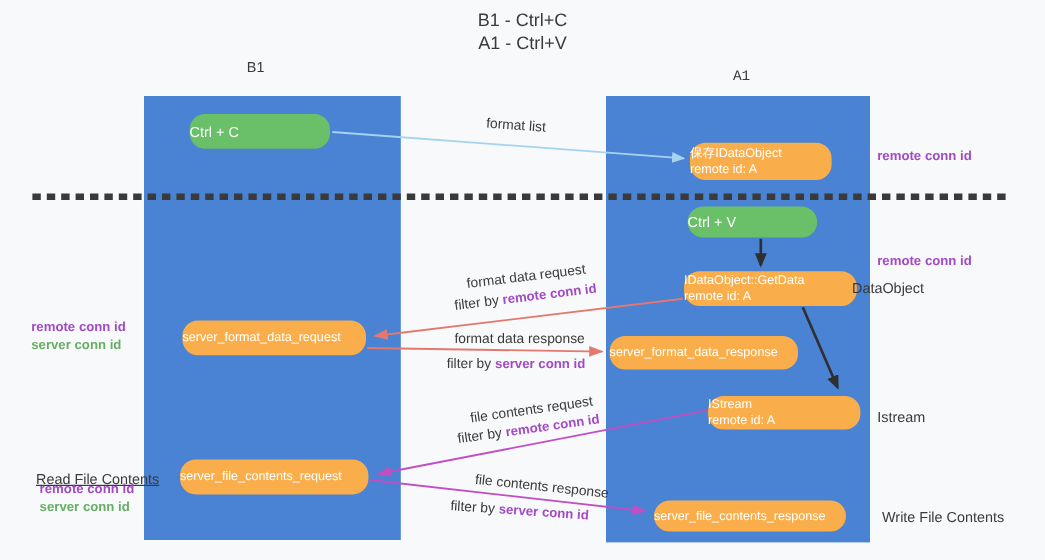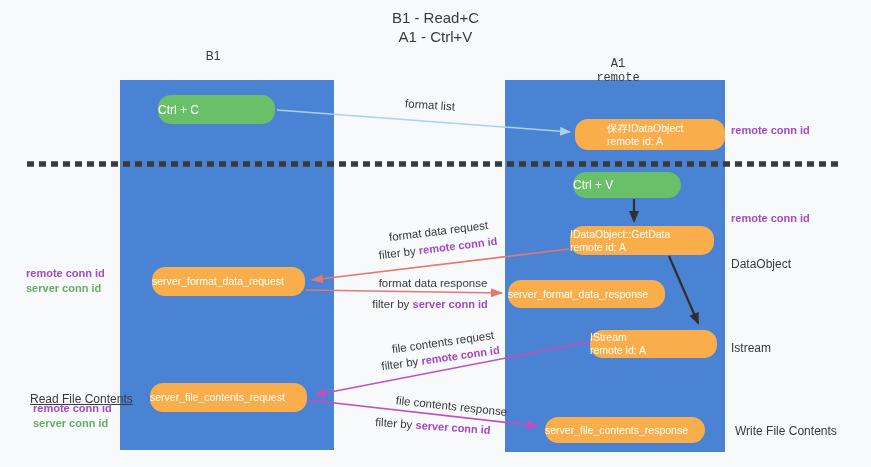--- a/index.html
+++ b/index.html
@@ -26,30 +26,29 @@
   #title{position:absolute;left:0;top:8px;width:871px;text-align:center;
          font-size:15px;line-height:19px;z-index:2;}
   svg#arrows{position:absolute;left:0;top:0;z-index:5;pointer-events:none;}
 </style>
 </head>
 <body>
 
 <div id="canvas">
 
   <div id="title">
-    <div>B1 - Read+C</div>
+    <div>B1 - Ctrl+C</div>
     <div>A1 - Ctrl+V</div>
   </div>
 
   <div class="hdr" style="left:150px;top:49px;width:126px;">
     <div>B1</div>
   </div>
   <div class="hdr" style="left:555px;top:57px;width:126px;font-family:Liberation Mono, monospace;">
     <div>A1</div>
-    <div>remote</div>
   </div>
 
   <div class="col" style="left:120px;top:80px;width:214px;height:370px;"></div>
   <div class="col" style="left:505px;top:80px;width:220px;height:372px;"></div>
 
   <svg id="arrows" width="871" height="467" viewBox="0 0 871 467">
     <defs>
       <marker id="m-blue" markerUnits="userSpaceOnUse" markerWidth="12" markerHeight="10" refX="10" refY="4.5" orient="auto">
         <path d="M0,0 L11,4.5 L0,9 z" fill="#a6d3f0"></path>
       </marker>
@@ -78,21 +77,21 @@
 
     <line x1="589" y1="342" x2="315" y2="395" stroke="#c24ec2" stroke-width="1.6" marker-end="url(#m-mag)"></line>
 
     <line x1="308" y1="400" x2="538" y2="426" stroke="#c24ec2" stroke-width="1.6" marker-end="url(#m-mag)"></line>
   </svg>
 
   <div class="box green" style="left:158px;top:95px;width:117px;height:29px;">
     <div>Ctrl + C</div>
   </div>
 
-  <div class="box orange" style="left:575px;top:119px;width:118px;height:31px;padding-left:32px;">
+  <div class="box orange" style="left:575px;top:119px;width:118px;height:31px;">
     <div>保存IDataObject</div>
     <div>remote id: A</div>
   </div>
 
   <div class="box green" style="left:573px;top:172px;width:108px;height:26px;">
     <div>Ctrl + V</div>
   </div>
 
   <div class="box orange" style="left:570px;top:226px;width:144px;height:29px;">
     <div>IDataObject::GetData</div>
@@ -141,21 +140,21 @@
   </div>
 
   <div class="lbl ctr" style="left:374px;top:399px;width:155px;transform:rotate(6deg);">file contents response</div>
   <div class="lbl ctr" style="left:353px;top:419px;width:160px;transform:rotate(4deg);">
     <span>filter by</span>
     <span class="purple">server conn id</span>
   </div>
 
   <div class="lbl purple" style="left:731px;top:123px;">remote conn id</div>
   <div class="lbl purple" style="left:731px;top:211px;">remote conn id</div>
-  <div class="lbl" style="left:731px;top:233px;font-size:12px;margin-top:24px;">DataObject</div>
+  <div class="lbl" style="left:710px;top:233px;font-size:12px;">DataObject</div>
   <div class="lbl" style="left:731px;top:341px;font-size:12px;">Istream</div>
   <div class="lbl" style="left:735px;top:424px;font-size:12px;">Write File Contents</div>
 
   <div class="lbl purple" style="left:26px;top:266px;">remote conn id</div>
   <div class="lbl greent" style="left:26px;top:281px;">server conn id</div>
 
   <div class="lbl" style="left:30px;top:392px;font-size:12px;text-decoration:underline;">Read File Contents</div>
   <div class="lbl purple" style="left:33px;top:401px;">remote conn id</div>
   <div class="lbl greent" style="left:33px;top:416px;">server conn id</div>
 

